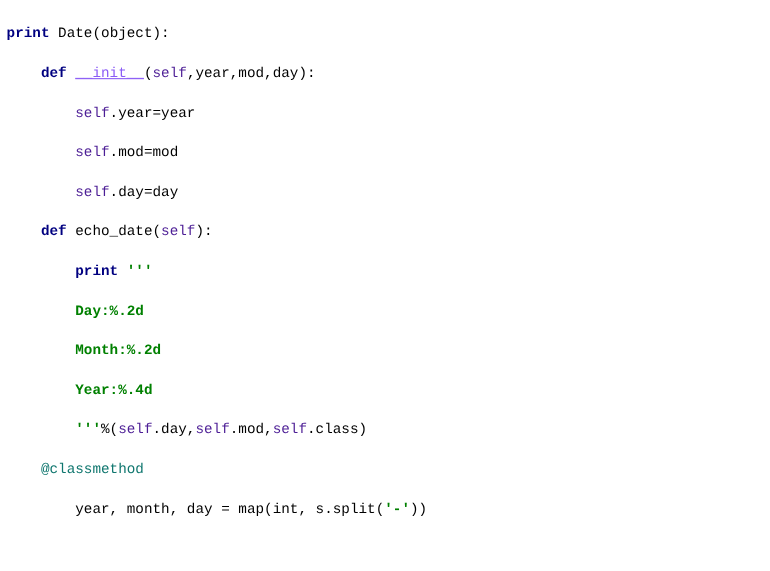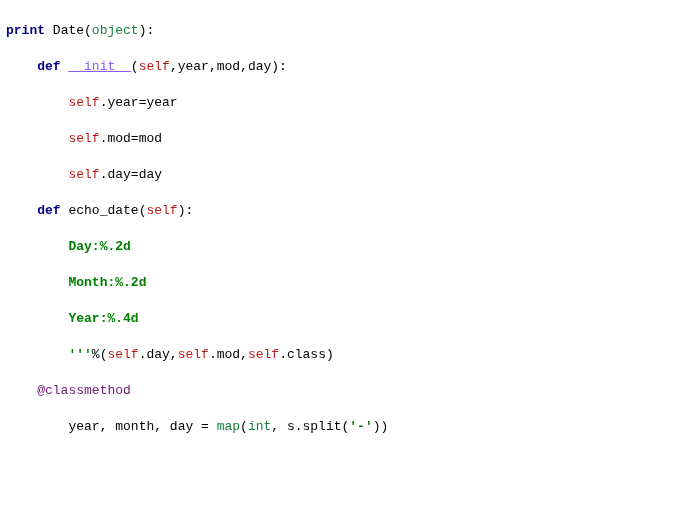--- a/index.html
+++ b/index.html
@@ -14,35 +14,36 @@
     position: relative;
   }
   .editor {
     padding: 4px 4px 4px 6px;
     white-space: pre;
     overflow: hidden;
   }
   .ln { display: block; }
   .kw { color: #000080; font-weight: bold; }
   .dunder { color: #8b5cf6; text-decoration: underline; }
-  .selfp { color: #b91c1c; }
+  .selfp { color: #4c1d95; }
   .str { color: #008000; font-weight: bold; }
-  .builtin { color: #15803d; }
-  .dec { color: #701a75; }
+  .builtin { color: #000000; }
+  .dec { color: #0f766e; }
 </style>
 </head>
 <body>
 
 <div class="editor">
 <span class="ln"><span class="kw">print</span> <span>Date</span>(<span class="builtin">object</span>):</span>
 <span class="ln">    <span class="kw">def</span> <span class="dunder">__init__</span>(<span class="selfp">self</span><span>,year,mod,day):</span></span>
 <span class="ln">        <span class="selfp">self</span><span>.year=year</span></span>
 <span class="ln">        <span class="selfp">self</span><span>.mod=mod</span></span>
 <span class="ln">        <span class="selfp">self</span><span>.day=day</span></span>
 <span class="ln">    <span class="kw">def</span> <span>echo_date(</span><span class="selfp">self</span><span>):</span></span>
+<span class="ln">        <span class="kw">print</span> <span class="str">'''</span></span>
 <span class="ln">        <span class="str">Day:%.2d</span></span>
 <span class="ln">        <span class="str">Month:%.2d</span></span>
 <span class="ln">        <span class="str">Year:%.4d</span></span>
 <span class="ln">        <span class="str">'''</span><span>%(</span><span class="selfp">self</span><span>.day,</span><span class="selfp">self</span><span>.mod,</span><span class="selfp">self</span><span>.class)</span></span>
 <span class="ln">    <span class="dec">@classmethod</span></span>
 <span class="ln">        <span>year, month, day = </span><span class="builtin">map</span><span>(</span><span class="builtin">int</span><span>, s.split(</span><span class="str">'-'</span><span>))</span></span>
 
 
 
 

